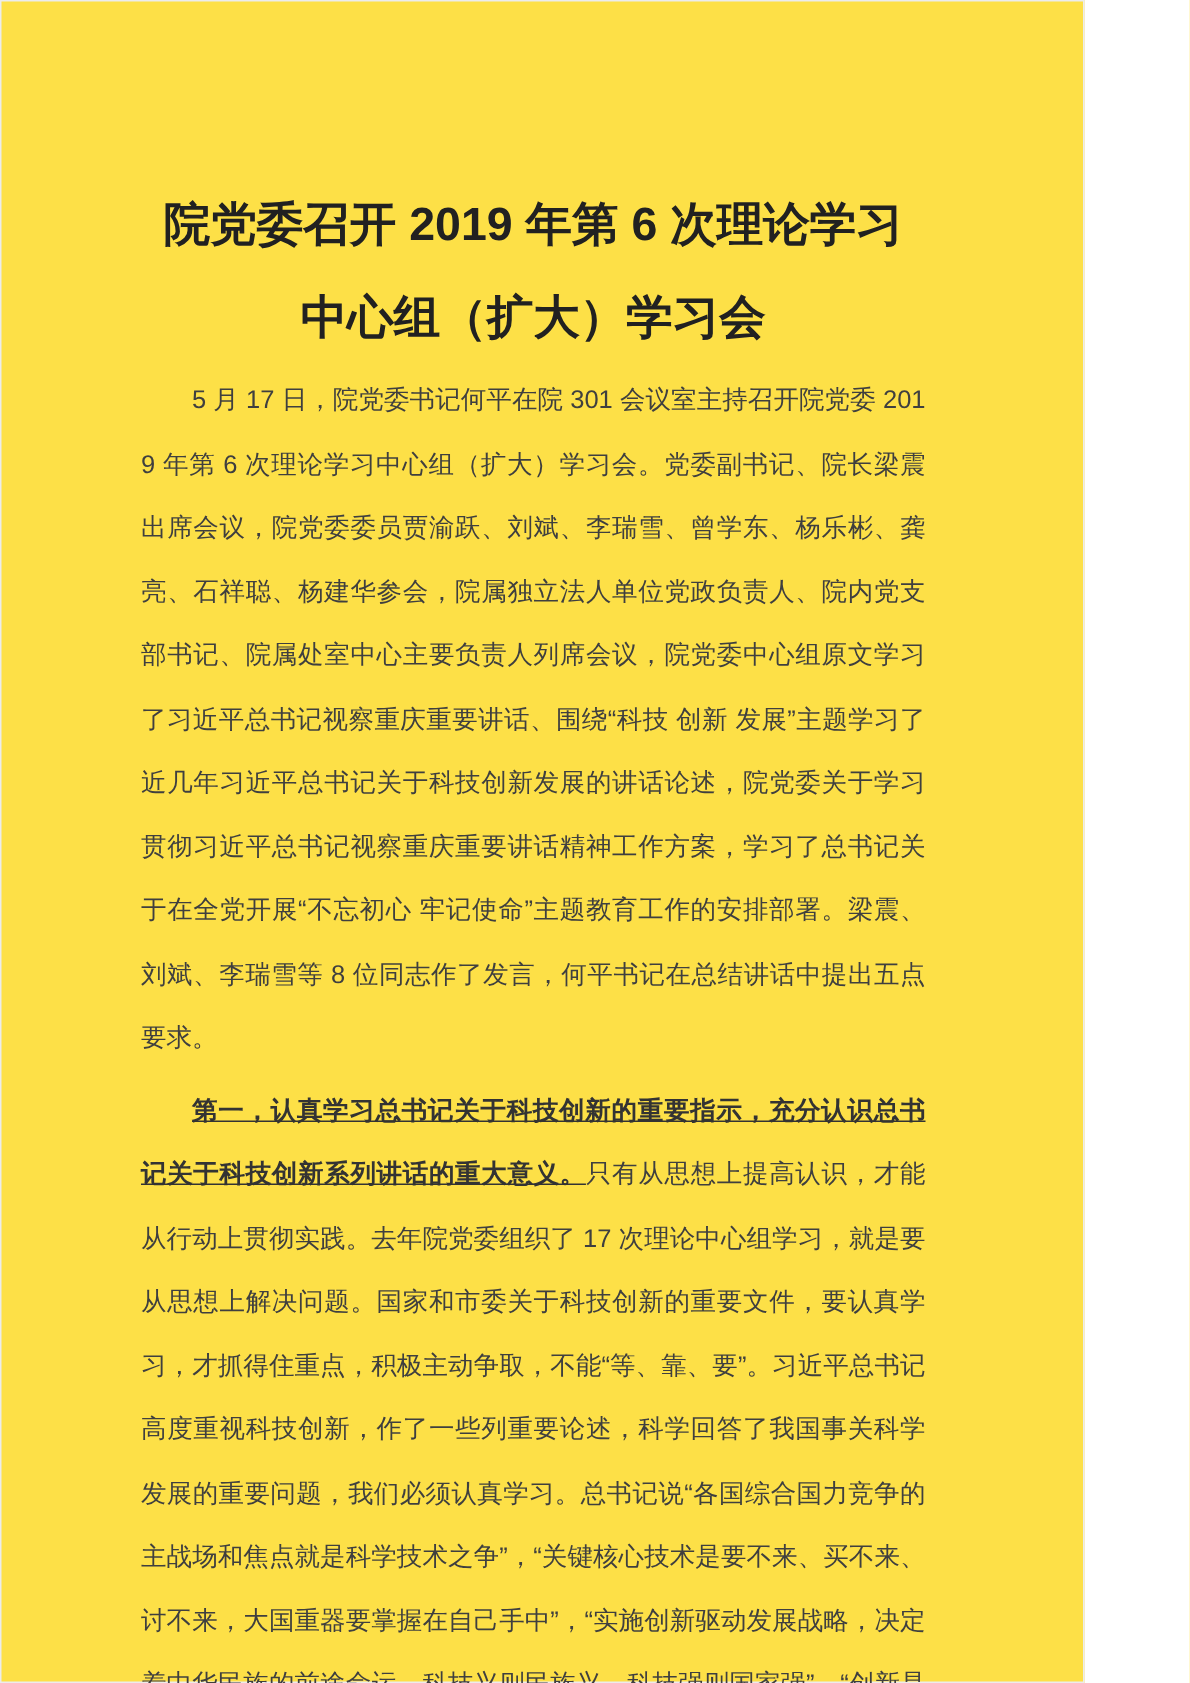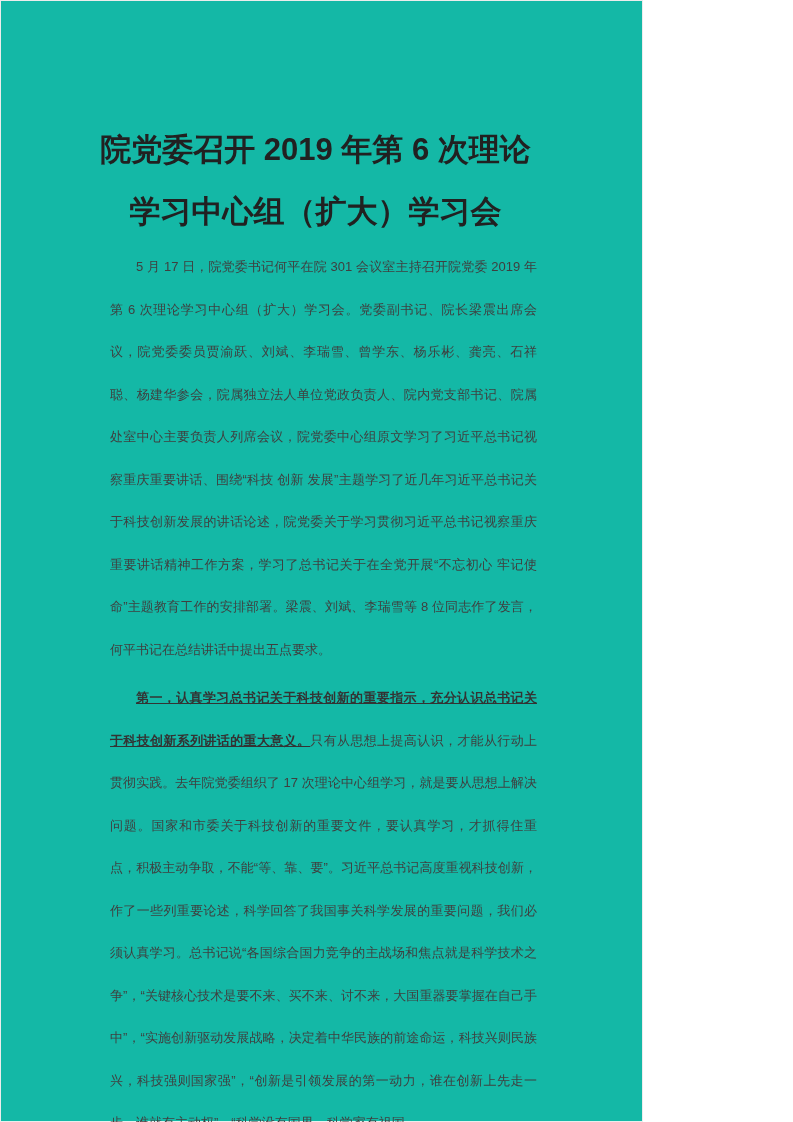--- a/index.html
+++ b/index.html
@@ -5,40 +5,40 @@
   html, body {
     margin: 0;
     padding: 0;
     background: #ffffff;
     width: 793px;
     height: 1122px;
     overflow: hidden;
   }
   .page {
     box-sizing: border-box;
-    width: 643px;
+    width: 723px;
     height: 1122px;
-    background: #14b8a6;
+    background: #fde047;
     border: 1px solid #ececec;
     padding: 118px 105px 0 93px;
     font-family: "Liberation Sans", "DejaVu Sans", sans-serif;
   }
   .doc-title {
     margin: 0;
     padding: 0;
     font-size: 31px;
     line-height: 62px;
     font-weight: 700;
     text-align: center;
     color: #212121;
   }
   .para {
-    margin: 3px 0 0 16px;
+    margin: 3px 0 0 0;
     padding: 0;
-    font-size: 13px;
+    font-size: 17px;
     line-height: 42.5px;
     color: #3f3f3f;
     text-align: justify;
     text-indent: 2em;
     word-break: break-all;
   }
   .para.second {
     margin-top: 6px;
   }
   .para .lead {

